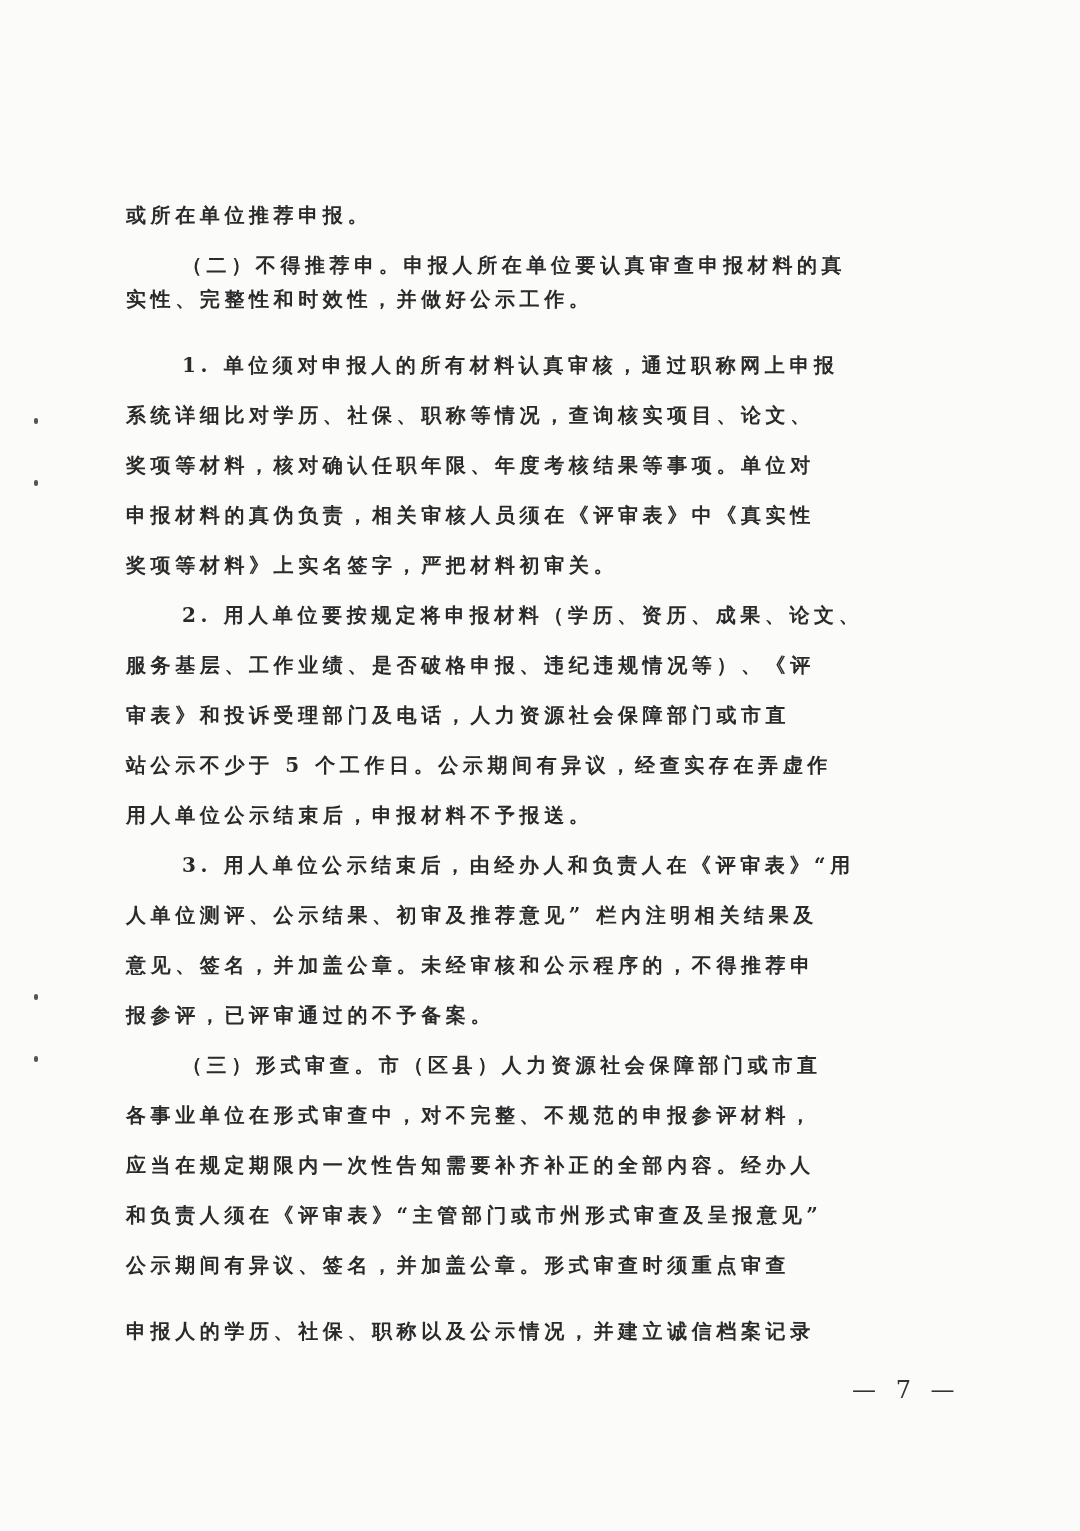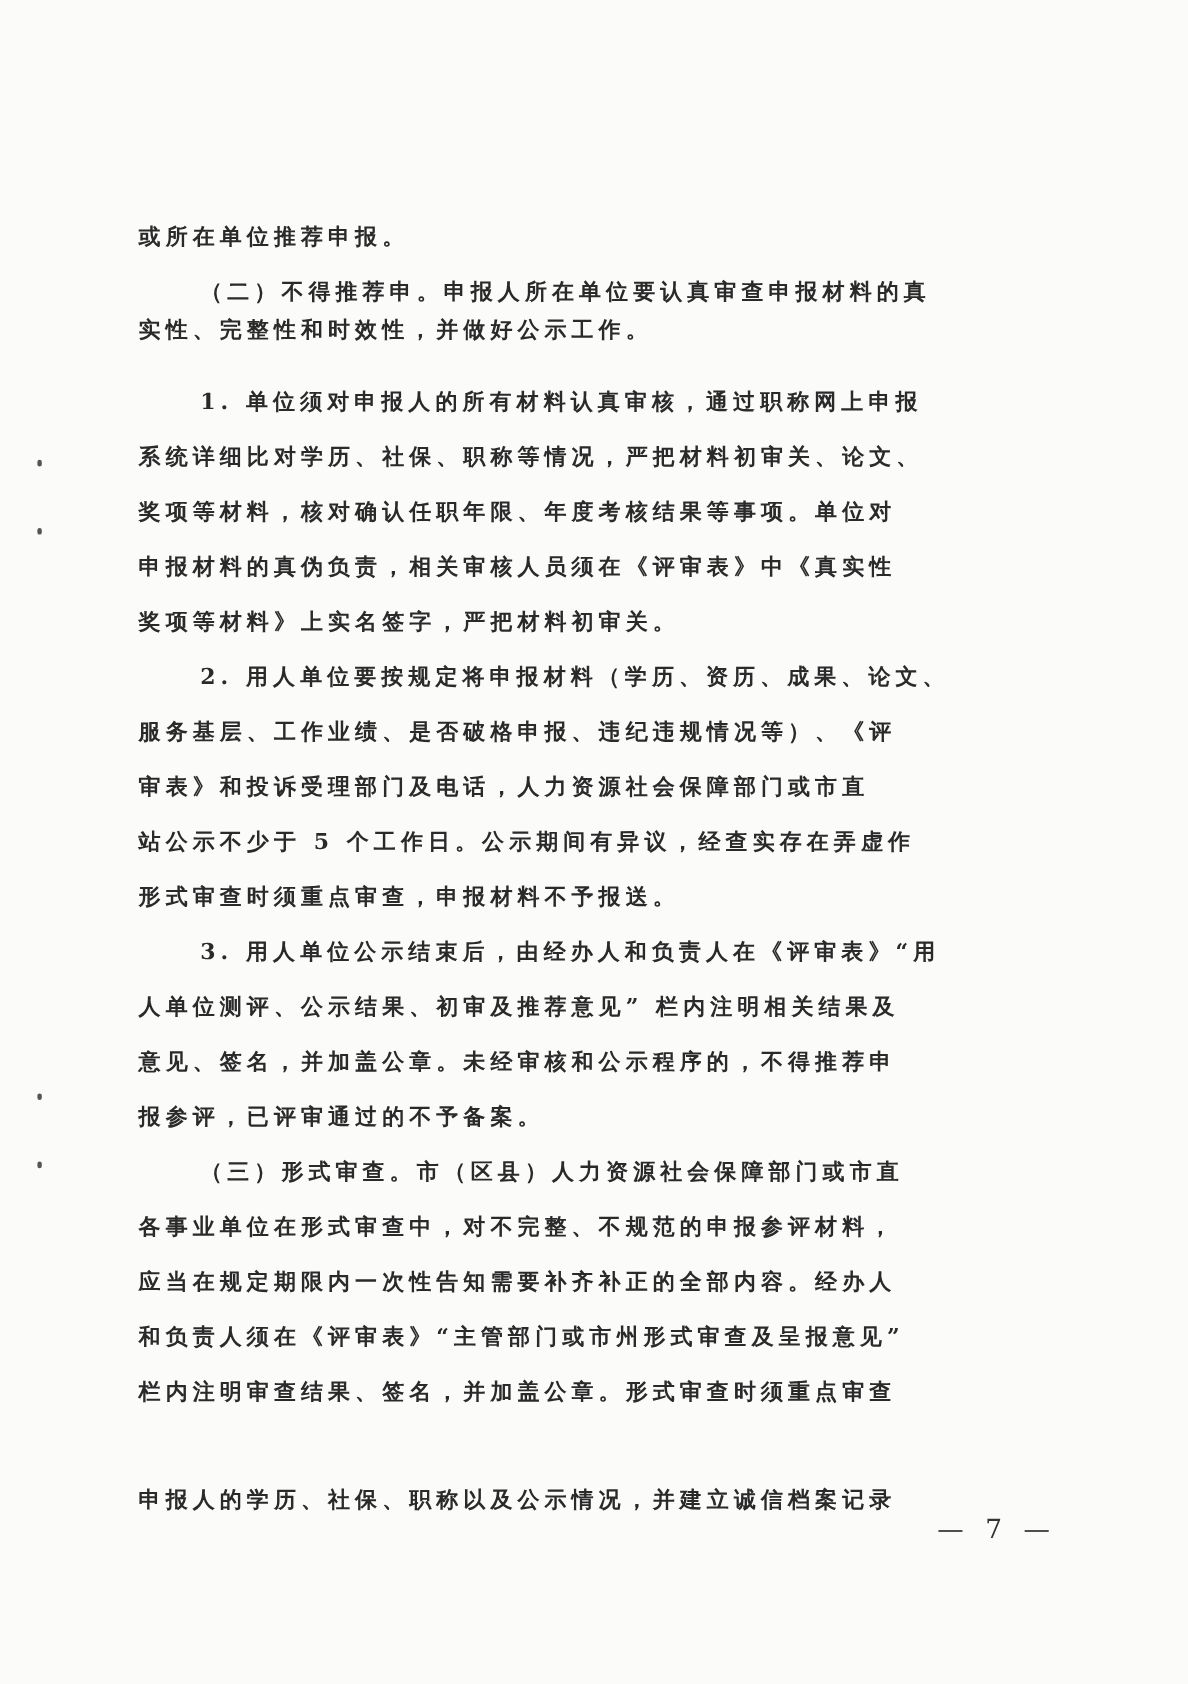--- a/index.html
+++ b/index.html
@@ -43,39 +43,39 @@
   }
 </style>
 </head>
 <body>
 
 <div class="page">
   <div class="line" style="top:0px">或所在单位推荐申报。</div>
   <div class="line indent" style="top:50px">（二）不得推荐申。申报人所在单位要认真审查申报材料的真</div>
   <div class="line" style="top:84px">实性、完整性和时效性，并做好公示工作。</div>
   <div class="line indent" style="top:150px">1. 单位须对申报人的所有材料认真审核，通过职称网上申报</div>
-  <div class="line" style="top:200px">系统详细比对学历、社保、职称等情况，严把材料初审关、论文、</div>
+  <div class="line" style="top:200px">系统详细比对学历、社保、职称等情况，查询核实项目、论文、</div>
   <div class="line" style="top:250px">奖项等材料，核对确认任职年限、年度考核结果等事项。单位对</div>
   <div class="line" style="top:300px">申报材料的真伪负责，相关审核人员须在《评审表》中《真实性</div>
   <div class="line" style="top:350px">奖项等材料》上实名签字，严把材料初审关。</div>
   <div class="line indent" style="top:400px">2. 用人单位要按规定将申报材料（学历、资历、成果、论文、</div>
   <div class="line" style="top:450px">服务基层、工作业绩、是否破格申报、违纪违规情况等）、《评</div>
   <div class="line" style="top:500px">审表》和投诉受理部门及电话，人力资源社会保障部门或市直</div>
   <div class="line" style="top:550px">站公示不少于 5 个工作日。公示期间有异议，经查实存在弄虚作</div>
-  <div class="line" style="top:600px">形式审查时须重点审查，申报材料不予报送。</div>
+  <div class="line" style="top:600px">用人单位公示结束后，申报材料不予报送。</div>
   <div class="line indent" style="top:650px">3. 用人单位公示结束后，由经办人和负责人在《评审表》“用</div>
   <div class="line" style="top:700px">人单位测评、公示结果、初审及推荐意见” 栏内注明相关结果及</div>
   <div class="line" style="top:750px">意见、签名，并加盖公章。未经审核和公示程序的，不得推荐申</div>
   <div class="line" style="top:800px">报参评，已评审通过的不予备案。</div>
   <div class="line indent" style="top:850px">（三）形式审查。市（区县）人力资源社会保障部门或市直</div>
   <div class="line" style="top:900px">各事业单位在形式审查中，对不完整、不规范的申报参评材料，</div>
   <div class="line" style="top:950px">应当在规定期限内一次性告知需要补齐补正的全部内容。经办人</div>
   <div class="line" style="top:1000px">和负责人须在《评审表》“主管部门或市州形式审查及呈报意见”</div>
-  <div class="line" style="top:1050px">栏内注明审查结果、签名，并加盖公章。形式审查时须重点审查</div>
-  <div class="line" style="top:1148px">申报人的学历、社保、职称以及公示情况，并建立诚信档案记录</div>
+  <div class="line" style="top:1050px">公示期间有异议、签名，并加盖公章。形式审查时须重点审查</div>
+  <div class="line" style="top:1116px">申报人的学历、社保、职称以及公示情况，并建立诚信档案记录</div>
 </div>
 
 <div class="margin-dot" style="left:34px; top:418px"></div>
 <div class="margin-dot" style="left:34px; top:480px"></div>
 <div class="margin-dot" style="left:34px; top:994px"></div>
 <div class="margin-dot" style="left:34px; top:1056px"></div>
 
 <div class="page-number">— 7 —</div>
 
 </body></html>

